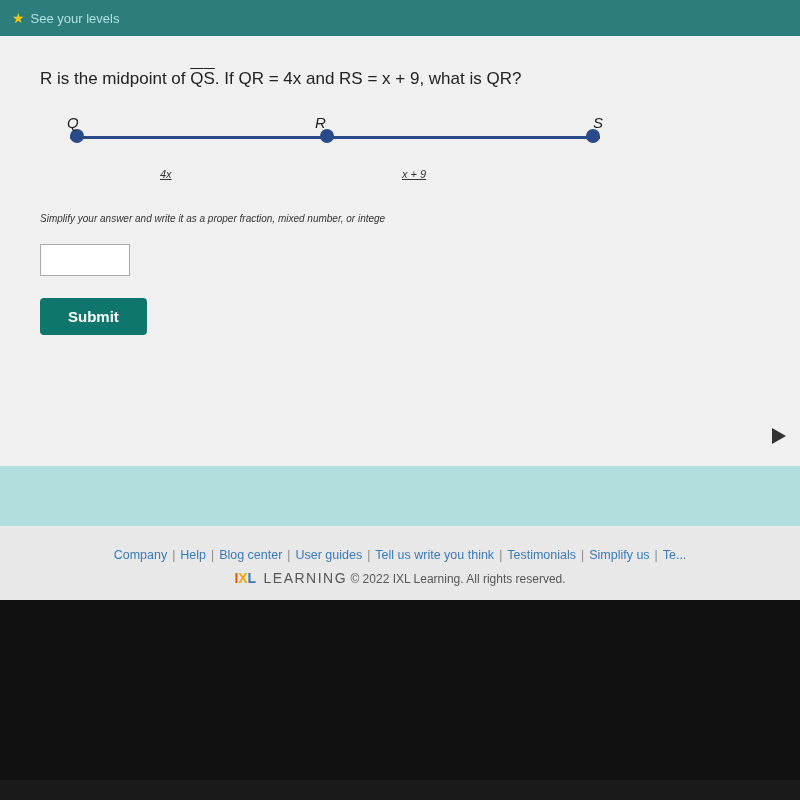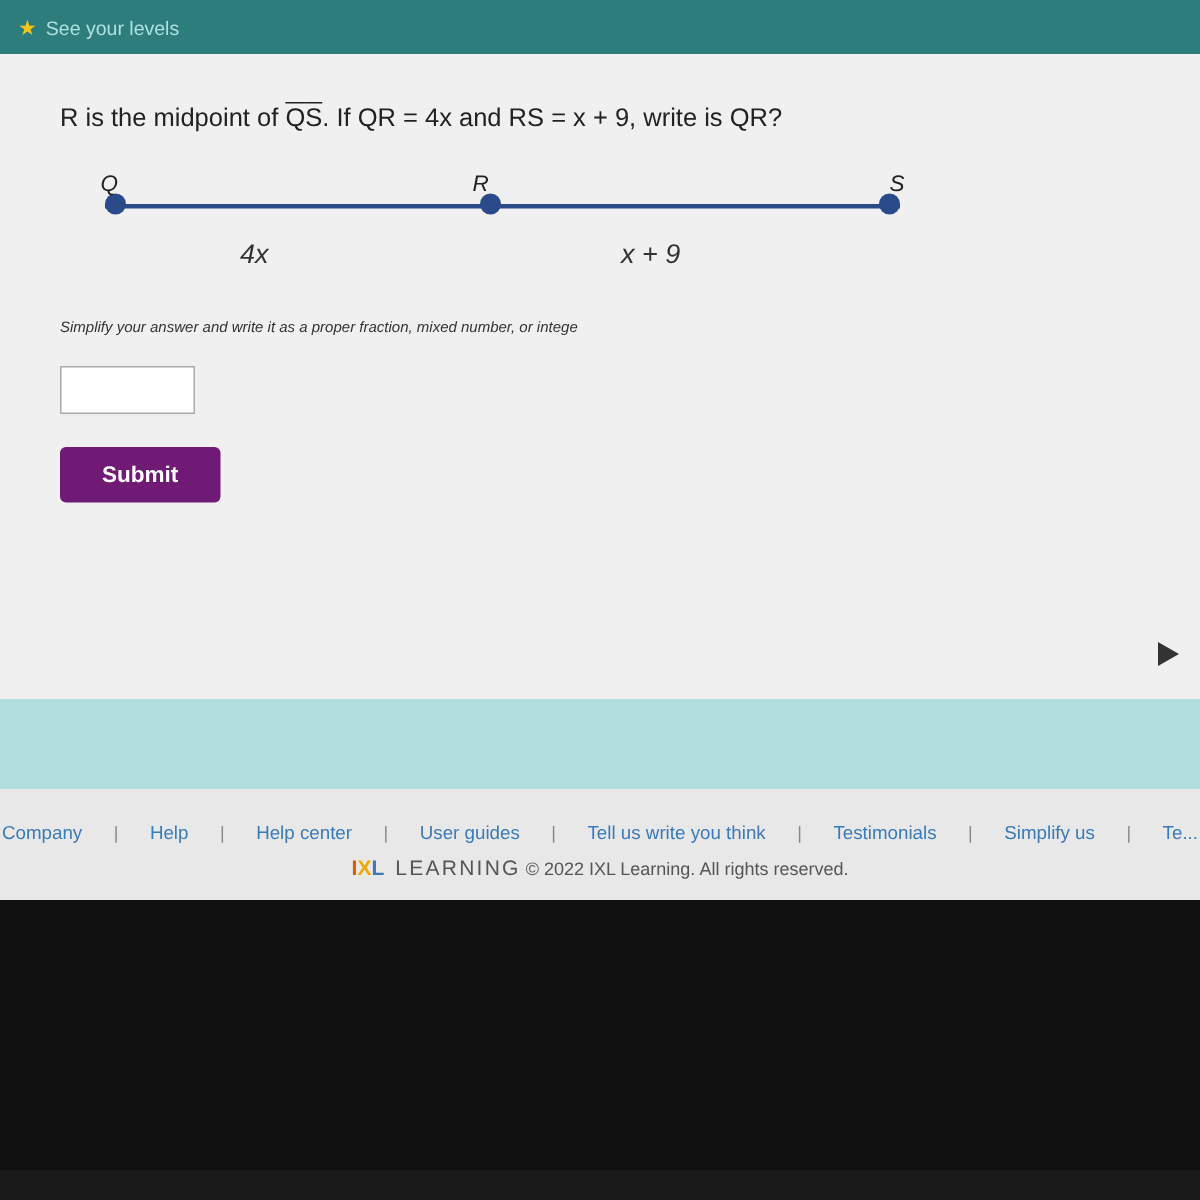--- a/index.html
+++ b/index.html
@@ -97,27 +97,28 @@
       font-style: italic;
     }
 
     .point-label-q { left: 17px; }
     .point-label-r { left: 265px; }
     .point-label-s { right: 7px; }
 
     .segment-label {
       position: absolute;
       bottom: 4px;
-      font-size: 18px;
+      font-size: 11px;
       color: #333;
       font-style: italic;
+      text-decoration: underline;
     }
 
     .label-4x { left: 110px; }
-    .label-xp9 { left: 364px; }
+    .label-xp9 { left: 352px; }
 
     
     .instruction-text {
       font-size: 10px;
       color: #333;
       font-style: italic;
       margin-bottom: 18px;
       line-height: 1.4;
     }
 
@@ -128,21 +129,21 @@
       border: 1.5px solid #aaa;
       background: #fff;
       font-size: 14px;
       padding: 0 6px;
       margin-bottom: 22px;
       outline: none;
     }
 
     
     .submit-btn {
-      background: #701a75;
+      background: #0f766e;
       color: #fff;
       border: none;
       padding: 10px 28px;
       font-size: 15px;
       font-weight: bold;
       border-radius: 4px;
       cursor: pointer;
     }
 
     
@@ -158,21 +159,21 @@
       background: #e8e8e8;
       padding: 22px 0 14px 0;
       text-align: center;
     }
 
     .footer-links {
       display: flex;
       justify-content: center;
       align-items: center;
       flex-wrap: wrap;
-      gap: 16px;
+      gap: 0;
       margin-bottom: 8px;
     }
 
     .footer-link {
       color: #3a7ab8;
       font-size: 12.5px;
       text-decoration: none;
       cursor: pointer;
     }
 
@@ -231,21 +232,21 @@
 
   <div class="top-bar">
     <span class="top-bar-star">★</span>
     <span class="top-bar-text">See your levels</span>
   </div>
 
   <div class="main-content">
 
     
     <div class="question-title">
-      <span>R is the midpoint of </span><span class="overline">Q</span><span class="overline">S</span><span>. If QR = 4x and RS = x + 9, write is QR?</span>
+      <span>R is the midpoint of </span><span class="overline">Q</span><span class="overline">S</span><span>. If QR = 4x and RS = x + 9, what is QR?</span>
     </div>
 
     
     <div class="number-line-container">
       <div class="number-line"></div>
 
       <div class="point point-q"></div>
       <div class="point point-r"></div>
       <div class="point point-s"></div>
 
@@ -270,21 +271,21 @@
   </div>
 
   <div class="teal-band"></div>
 
   <div class="footer-area">
     <div class="footer-links">
       <a class="footer-link">Company</a>
       <span class="footer-sep">|</span>
       <a class="footer-link">Help</a>
       <span class="footer-sep">|</span>
-      <a class="footer-link">Help center</a>
+      <a class="footer-link">Blog center</a>
       <span class="footer-sep">|</span>
       <a class="footer-link">User guides</a>
       <span class="footer-sep">|</span>
       <a class="footer-link">Tell us write you think</a>
       <span class="footer-sep">|</span>
       <a class="footer-link">Testimonials</a>
       <span class="footer-sep">|</span>
       <a class="footer-link">Simplify us</a>
       <span class="footer-sep">|</span>
       <a class="footer-link">Te...</a>

